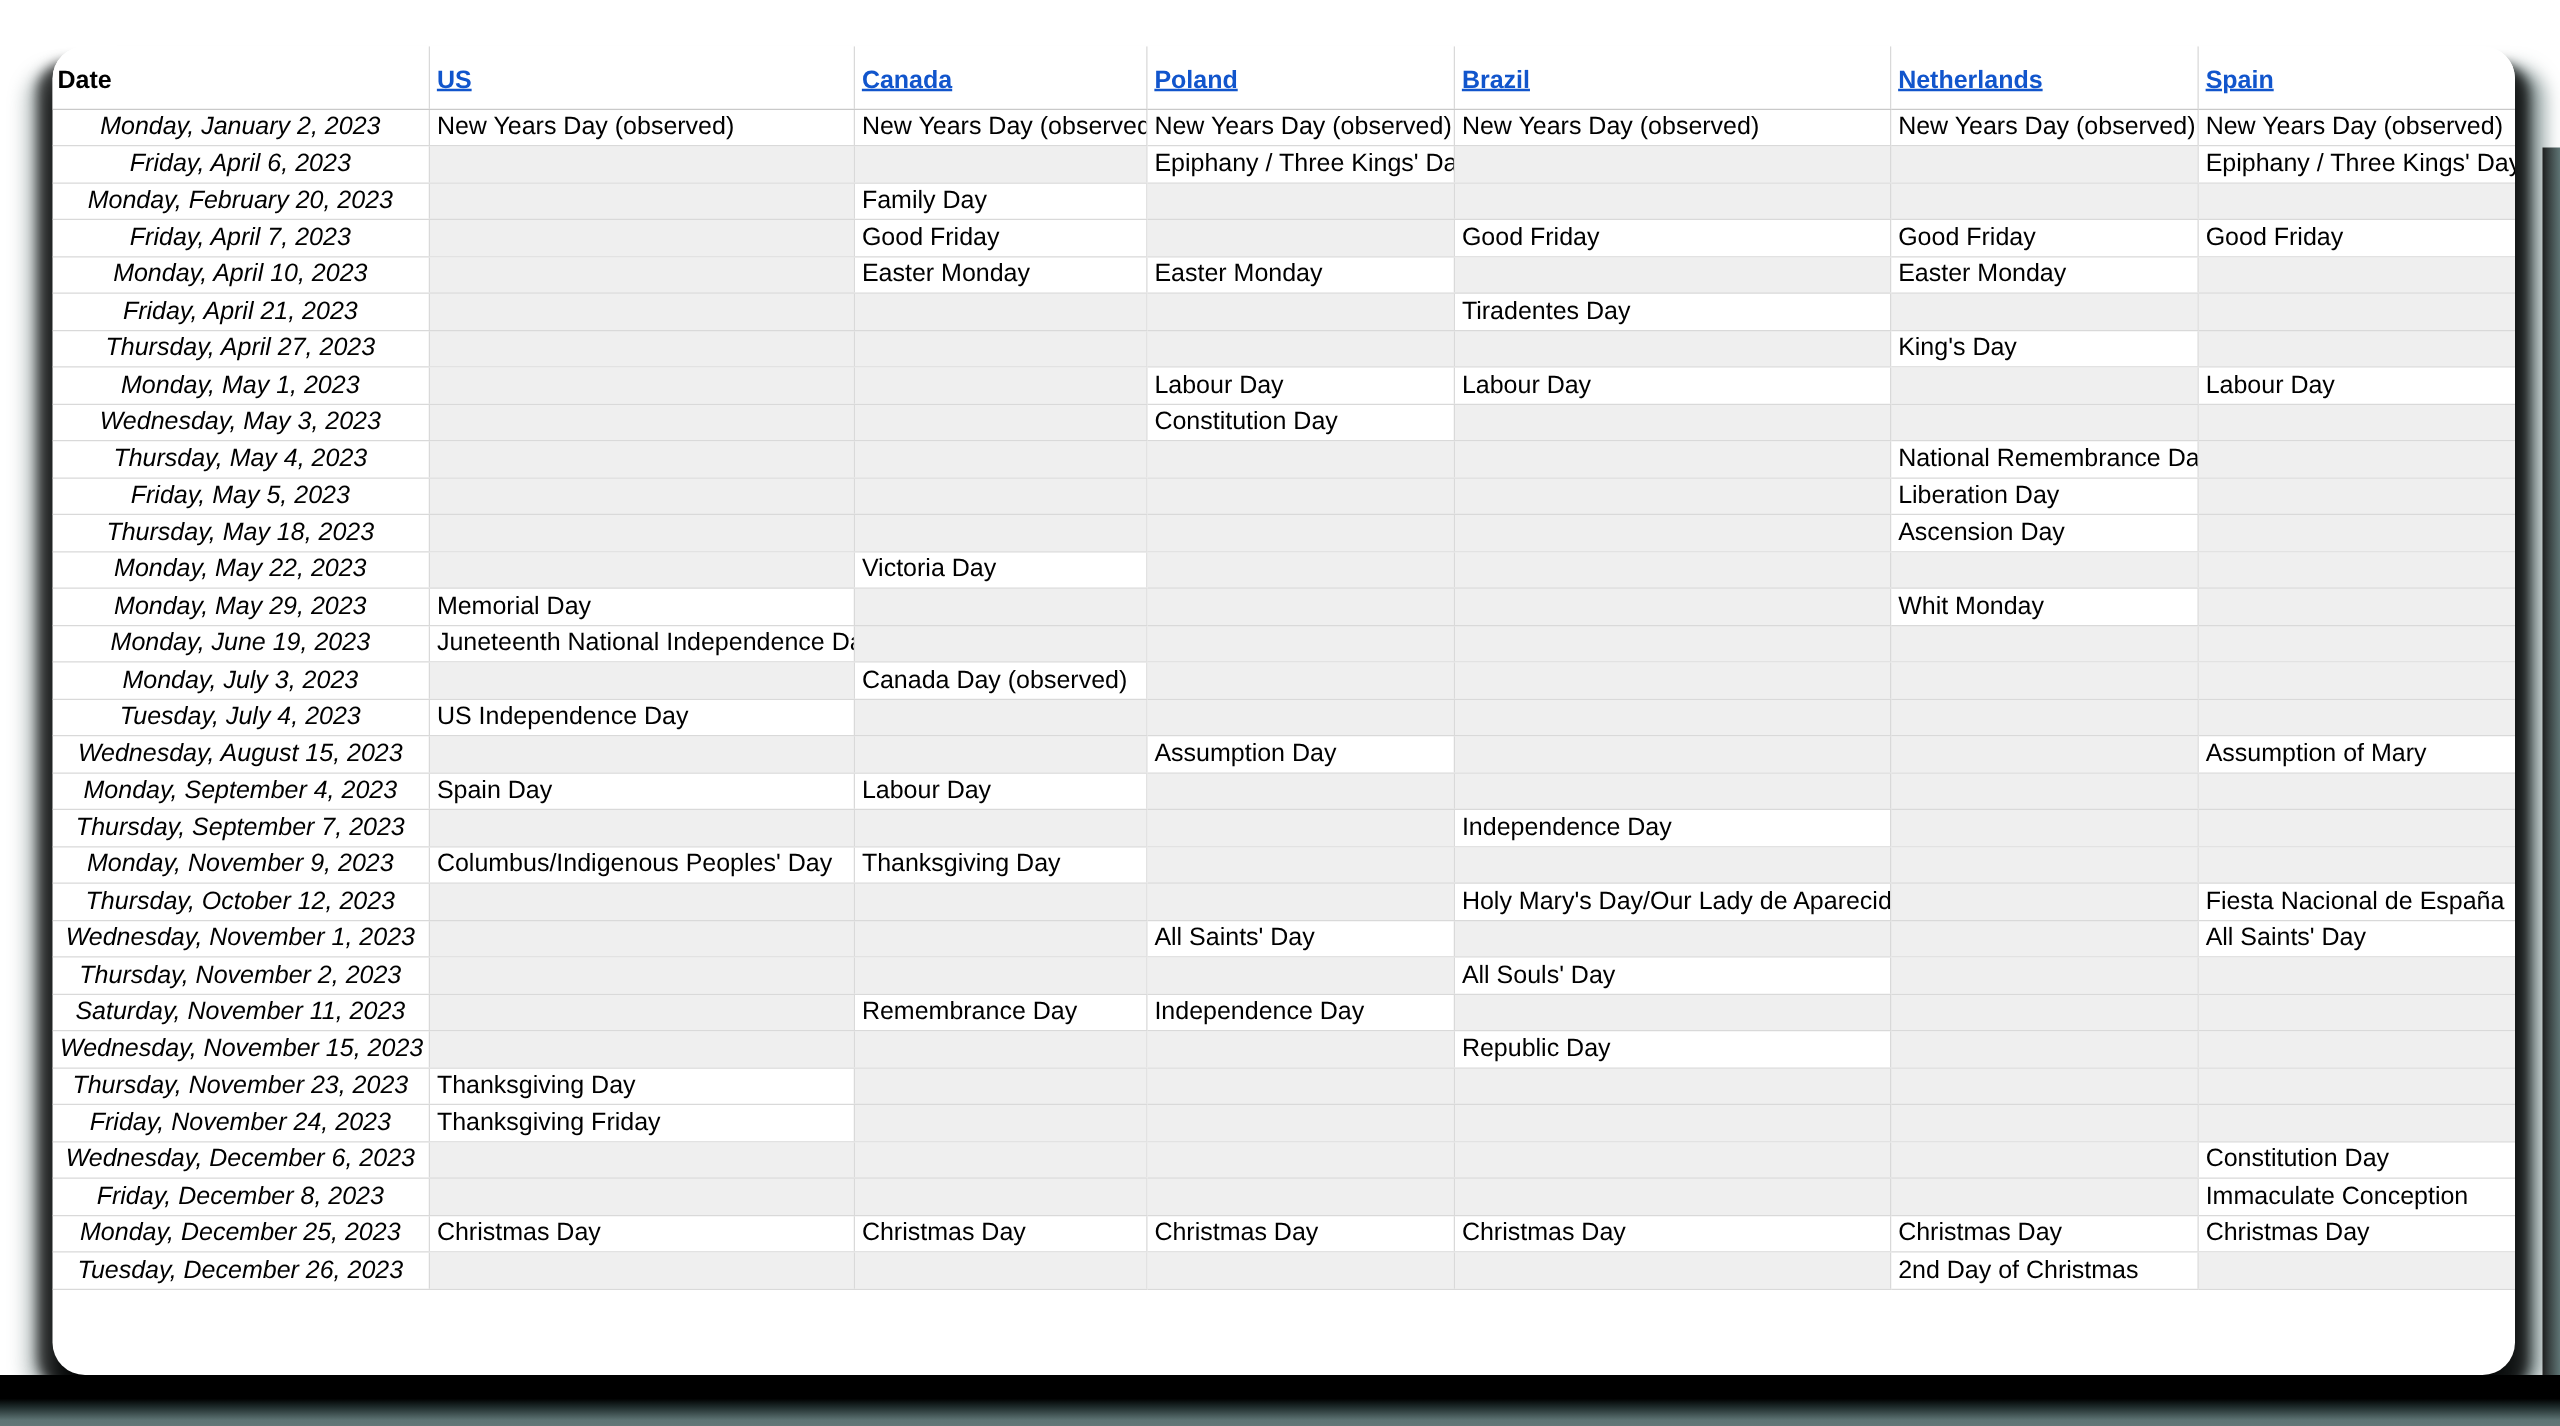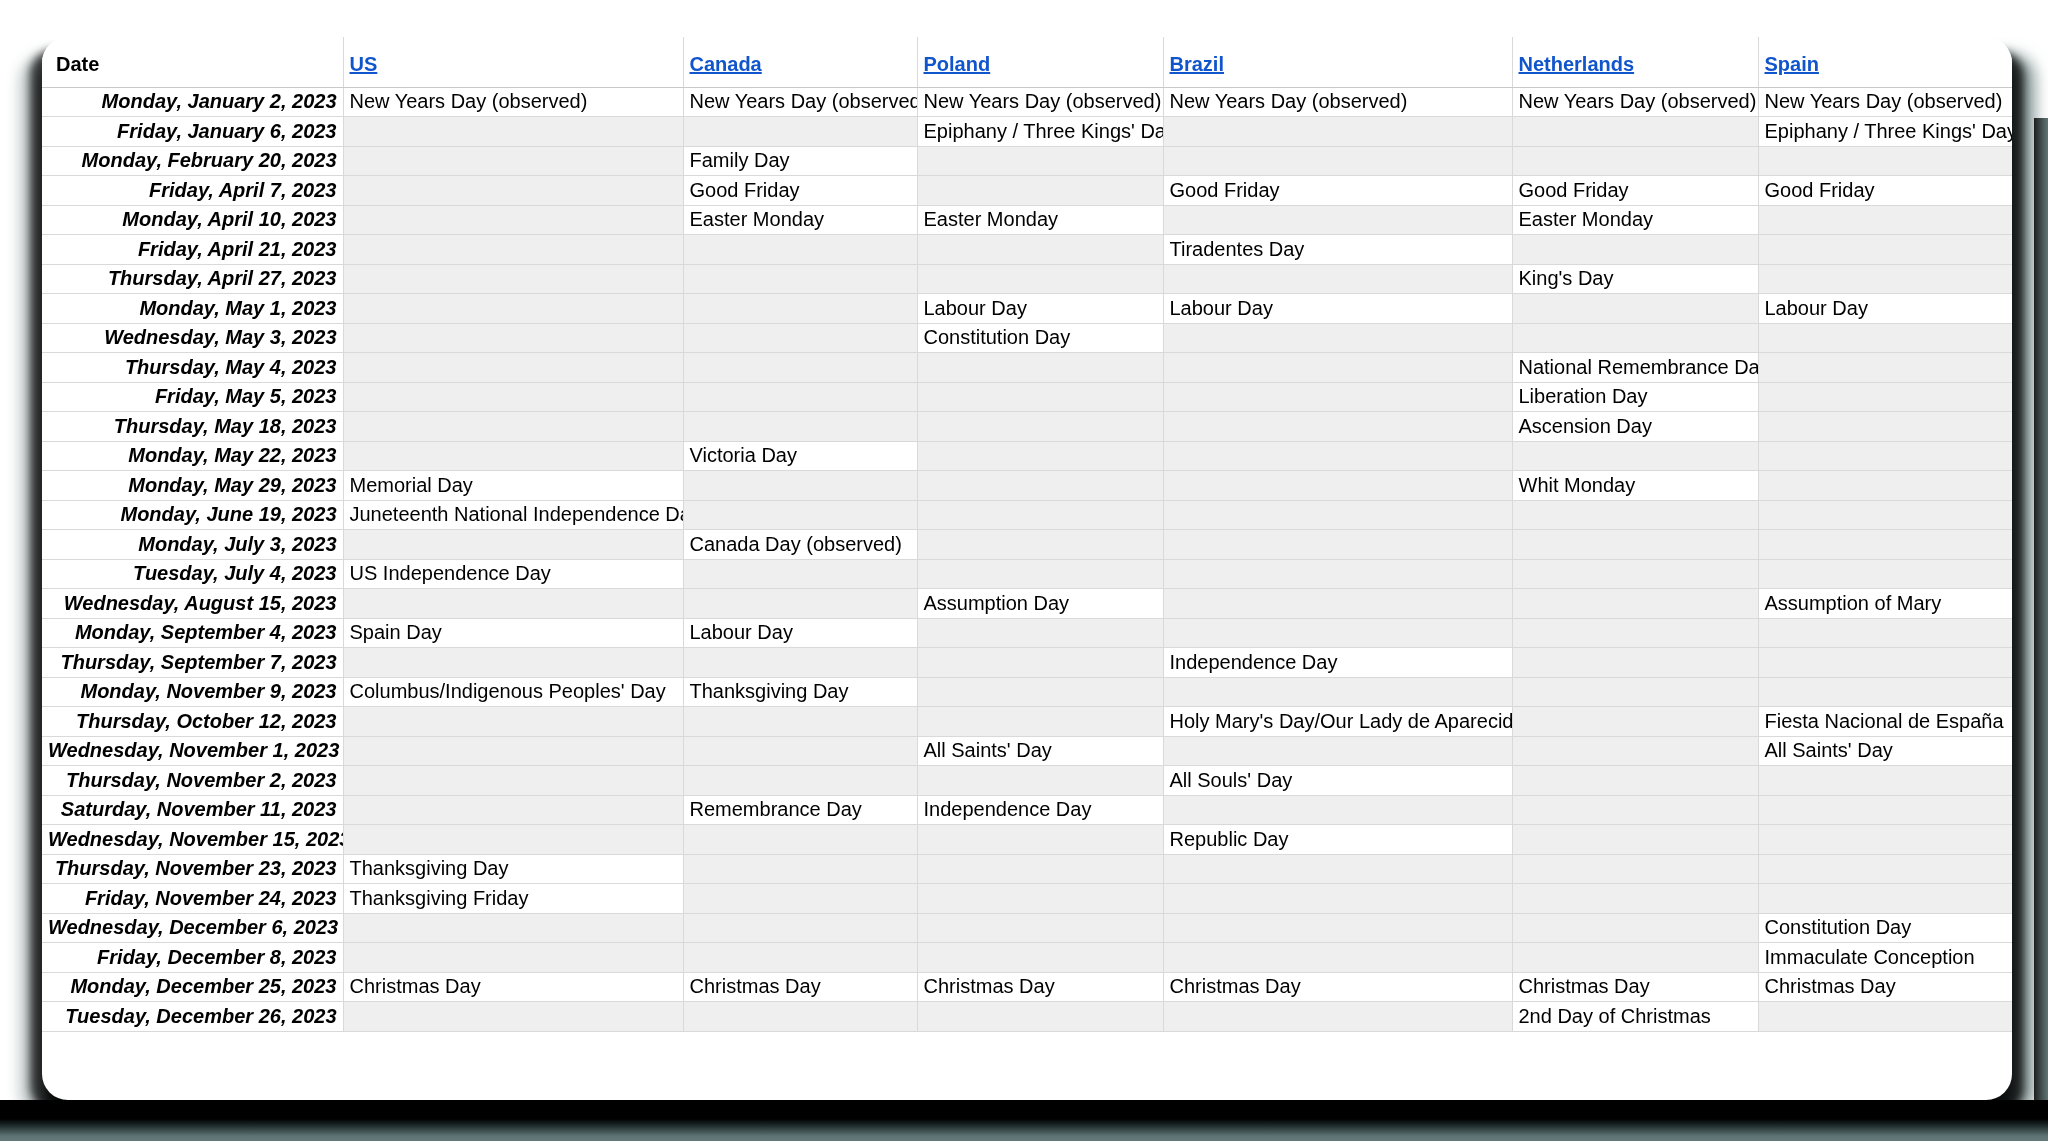--- a/index.html
+++ b/index.html
@@ -37,42 +37,41 @@
   thead th {
     font-weight: bold;
     text-align: left;
     height: 50px;
     vertical-align: middle;
     background: #fff;
     border-bottom: 1px solid var(--c-header-divider, #c9c9c9);
     padding: 8px 6px 2px 6px;
     box-sizing: border-box;
   }
-  thead th.col-date { padding-left: 14px; }
+  thead th.col-date { padding-left: 4px; }
   thead th a {
     color: var(--c-link, #1155cc);
     text-decoration: underline;
     cursor: pointer;
     margin-top: 40px;
   }
   tbody td {
     height: 29.5px;
     vertical-align: middle;
     padding: 0 6px;
     box-sizing: border-box;
     border-bottom: 1px solid var(--c-gridline, #d9d9d9);
     background: #ffffff;
     white-space: nowrap;
     overflow: hidden;
   }
   tbody td.col-date {
-    text-align: right;
+    text-align: center;
     font-style: italic;
     padding-right: 6px;
-    font-weight: bold;
   }
   tbody td.empty { background: var(--c-empty-cell, #efefef); }
   td + td, th + th { border-left: 1px solid var(--c-gridline, #d9d9d9); }
   .bottom-band {
     position: absolute;
     left: 0;
     top: 1100px;
     width: 2048px;
     height: 41px;
     background: linear-gradient(180deg,
@@ -120,21 +119,21 @@
           <tr>
             <td class="col-date">Monday, January 2, 2023</td>
             <td class="col-us">New Years Day (observed)</td>
             <td class="col-canada">New Years Day (observed)</td>
             <td class="col-poland">New Years Day (observed)</td>
             <td class="col-brazil">New Years Day (observed)</td>
             <td class="col-netherlands">New Years Day (observed)</td>
             <td class="col-spain">New Years Day (observed)</td>
           </tr>
           <tr>
-            <td class="col-date">Friday, January 6, 2023</td>
+            <td class="col-date">Friday, April 6, 2023</td>
             <td class="col-us empty"></td>
             <td class="col-canada empty"></td>
             <td class="col-poland">Epiphany / Three Kings' Day</td>
             <td class="col-brazil empty"></td>
             <td class="col-netherlands empty"></td>
             <td class="col-spain">Epiphany / Three Kings' Day</td>
           </tr>
           <tr>
             <td class="col-date">Monday, February 20, 2023</td>
             <td class="col-us empty"></td>

